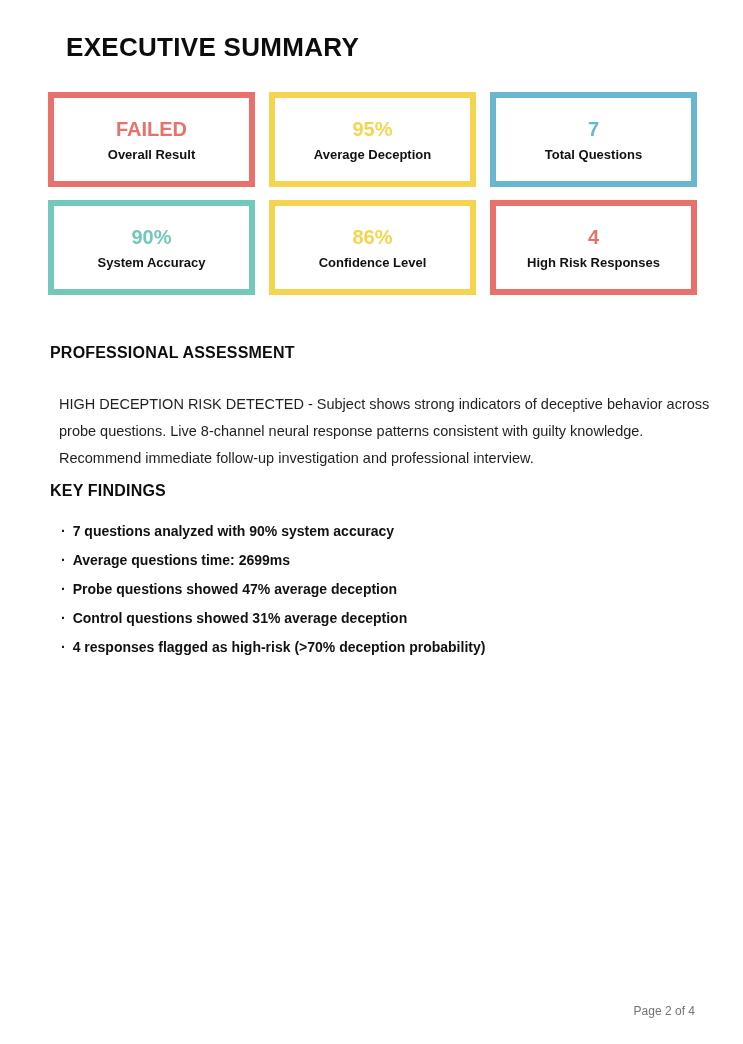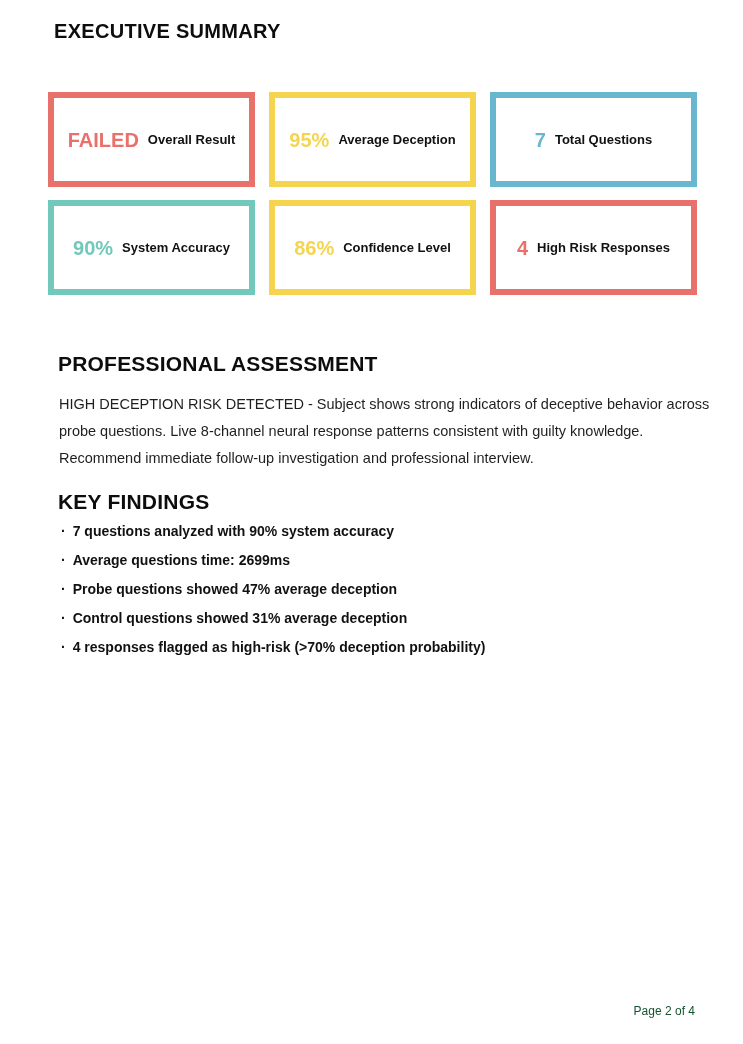--- a/index.html
+++ b/index.html
@@ -10,62 +10,62 @@
     background: #ffffff;
     font-family: "Liberation Sans", sans-serif;
     color: #111111;
     position: relative;
     overflow: hidden;
   }
   .page-title {
     position: absolute;
     left: 50px;
     top: 16px;
-    margin: 4px;
-    font-size: 20px;
+    margin: 16px;
+    font-size: 26px;
     font-weight: bold;
     letter-spacing: 0.3px;
     color: #0d0d0d;
   }
   .cards-grid {
     position: absolute;
     left: 48px;
     top: 92px;
     width: 649px;
     display: grid;
     grid-template-columns: repeat(3, 1fr);
     column-gap: 14px;
     row-gap: 13px;
   }
   .stat-card {
     height: 95px;
     background: #ffffff;
     border: 6px solid #0c4a6e; 
     display: flex;
-    flex-direction: row;
+    flex-direction: column;
     align-items: center;
     justify-content: center;
     gap: 9px;
   }
   .stat-value {
     font-size: 20px;
     font-weight: bold;
     line-height: 1;
   }
   .stat-label {
     font-size: 13px;
     font-weight: bold;
     color: #111111;
     line-height: 1;
   }
   .section-heading {
     position: absolute;
     left: 50px;
-    margin: 8px;
-    font-size: 21px;
+    margin: 0;
+    font-size: 16px;
     font-weight: bold;
     color: #0d0d0d;
     letter-spacing: 0.2px;
   }
   .heading-assessment { top: 344px; }
   .heading-findings   { top: 482px; }
   .assessment-body {
     position: absolute;
     left: 50px;
     top: 382px;
@@ -92,21 +92,21 @@
   .bullet-dot {
     display: inline-block;
     margin-right: 7px;
     font-weight: bold;
   }
   .page-footer {
     position: absolute;
     right: 48px;
     top: 1004px;
     font-size: 12px;
-    color: #14532d;
+    color: #737373;
   }
 </style>
 </head>
 <body>
 
 <h1 class="page-title">EXECUTIVE SUMMARY</h1>
 
 <div class="cards-grid">
   <div class="stat-card" style="border-color: rgb(232, 113, 107);">
     <div class="stat-value" style="color: rgb(232, 113, 107);">FAILED</div>

